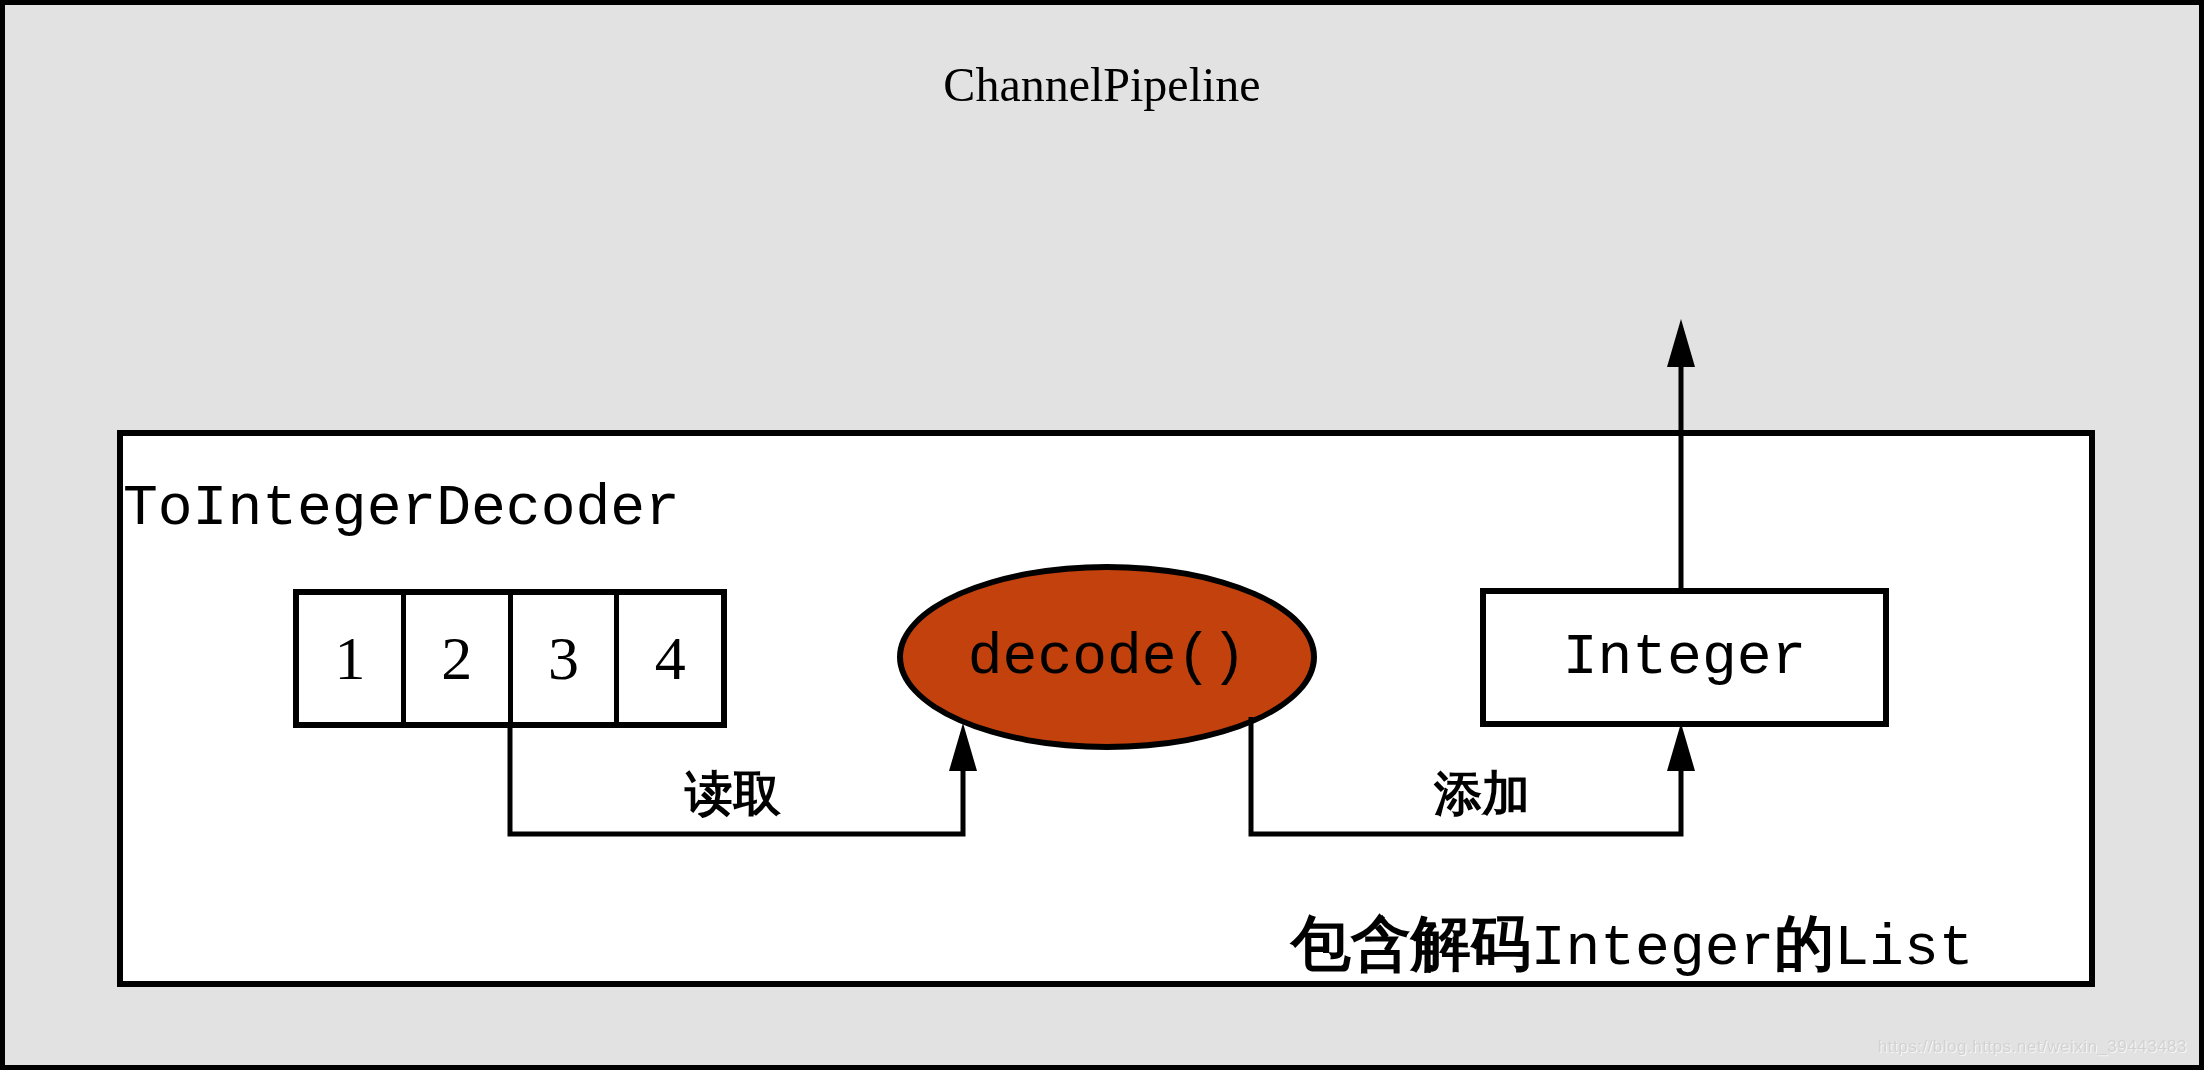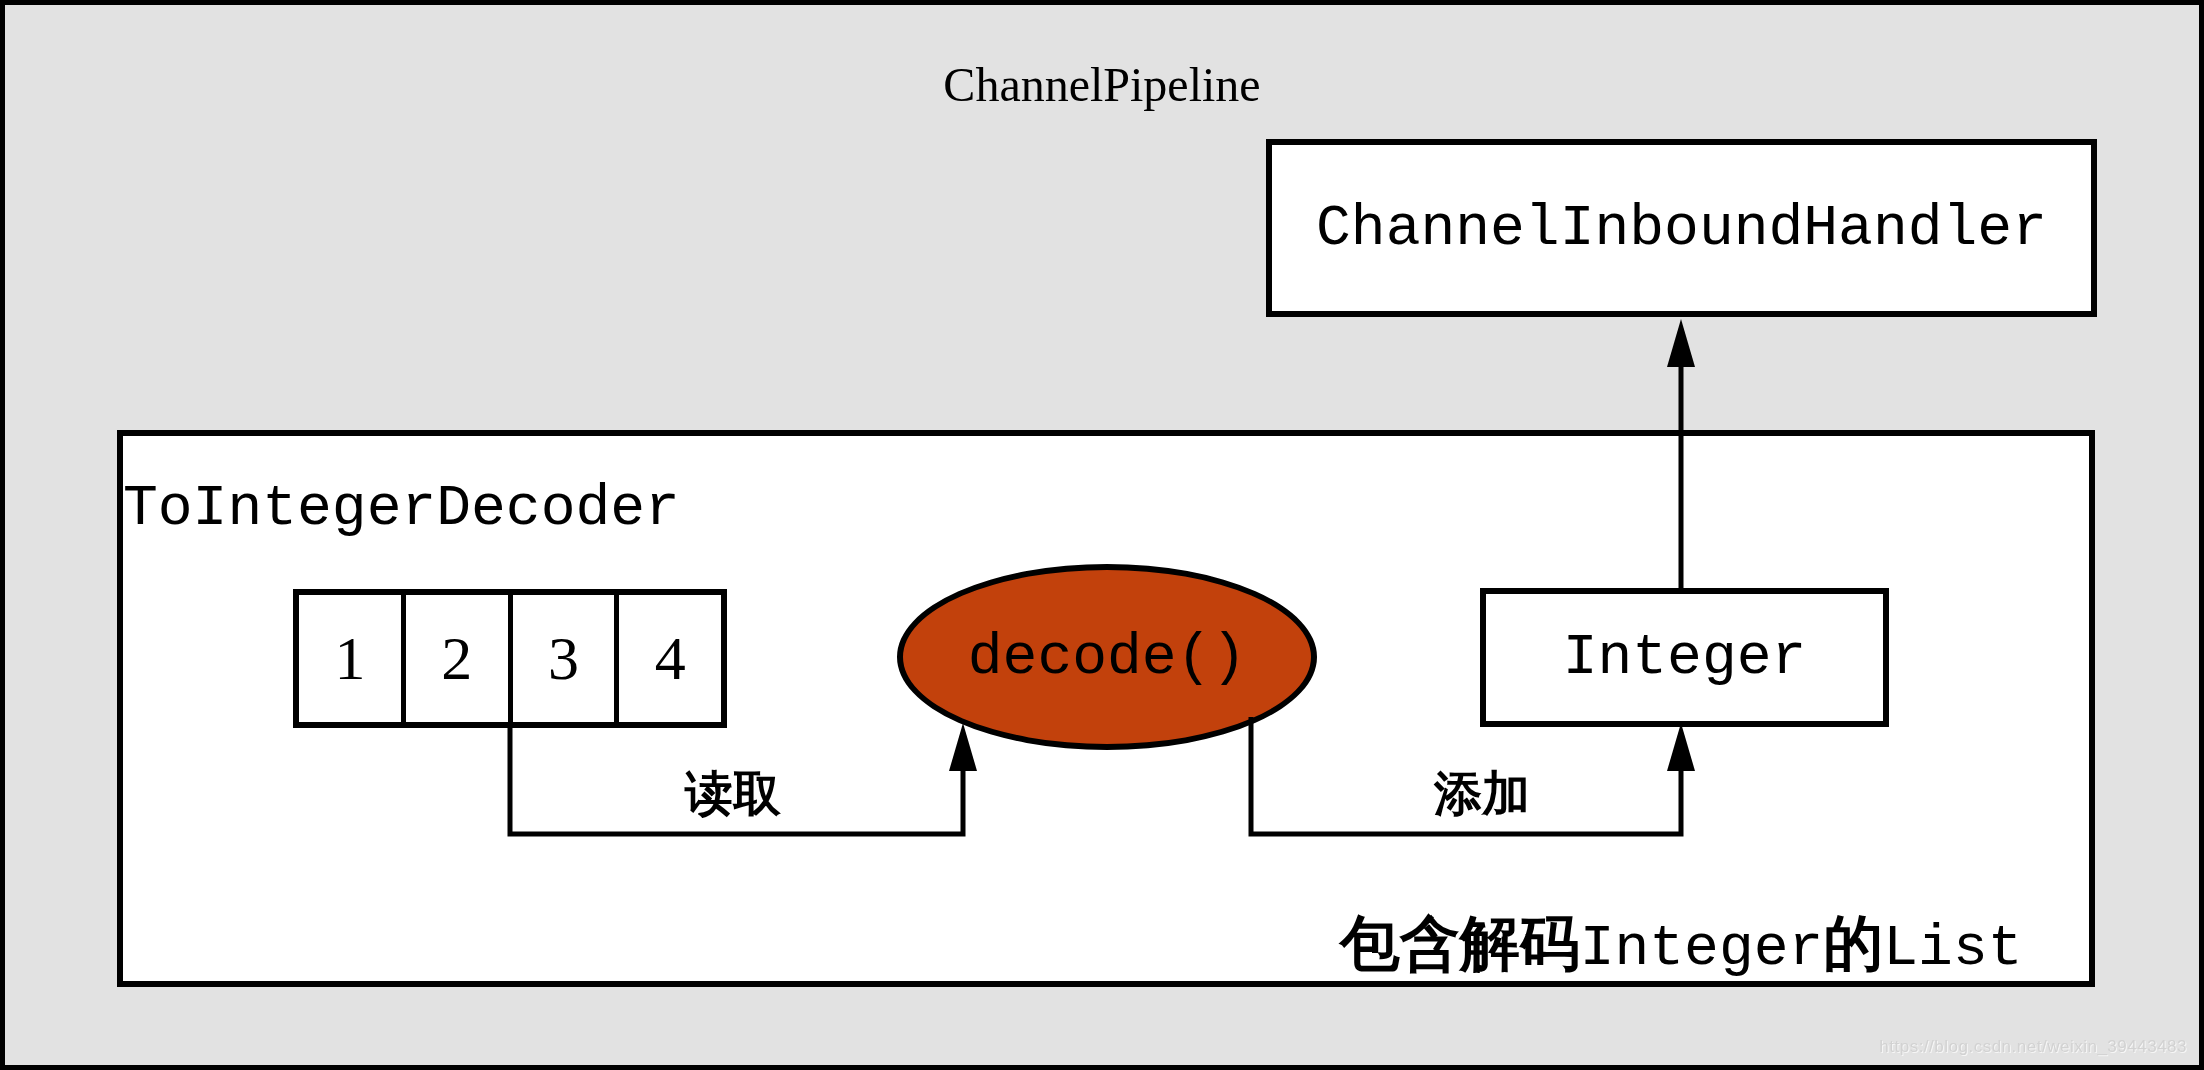--- a/index.html
+++ b/index.html
@@ -140,21 +140,21 @@
   .arrow-label.read { left: 610px; }
   .arrow-label.add  { left: 1359px; }
 
   .caption {
     position: absolute;
     top: 450px;
     color: #000000;
     white-space: pre;
   }
   .caption.left  { left: 157px; }
-  .caption.right { left: 1190px; }
+  .caption.right { left: 1141px; }
   .caption .cn {
     font-family: "Liberation Serif", "DejaVu Serif", serif;
     font-weight: bold;
     font-size: 60px;
   }
   .caption .code {
     font-family: "Liberation Mono", "DejaVu Sans Mono", monospace;
     font-size: 58px;
   }
 
@@ -178,23 +178,20 @@
     letter-spacing: 0.5px;
   }
 </style>
 </head>
 <body>
 
 <div class="page">
 
   <div class="pipeline-title">ChannelPipeline</div>
 
-  <div class="handler-box">
-    <span>ChannelInboundHandler</span>
-  </div>
 
   <div class="decoder-box">
 
     <div class="decoder-title">ToIntegerDecoder</div>
 
     <div class="byte-buffer">
       <div class="byte-cell">1</div>
       <div class="byte-cell">2</div>
       <div class="byte-cell">3</div>
       <div class="byte-cell">4</div>
@@ -224,15 +221,15 @@
     <path d="M505,720 V829 H958 V762" fill="none" stroke="#000000" stroke-width="5"></path>
     <polygon points="958,718 944,766 972,766" fill="#000000"></polygon>
 
     <path d="M1246,712 V829 H1676 V762" fill="none" stroke="#000000" stroke-width="5"></path>
     <polygon points="1676,718 1662,766 1690,766" fill="#000000"></polygon>
 
     <path d="M1676,586 V355" fill="none" stroke="#000000" stroke-width="5"></path>
     <polygon points="1676,314 1662,362 1690,362" fill="#000000"></polygon>
   </svg>
 
-  <div class="watermark">https://blog.csdn.net/weixin_39443483</div>
+  <div class="watermark">https://blog.https.net/weixin_39443483</div>
 
 </div>
 
 </body></html>

